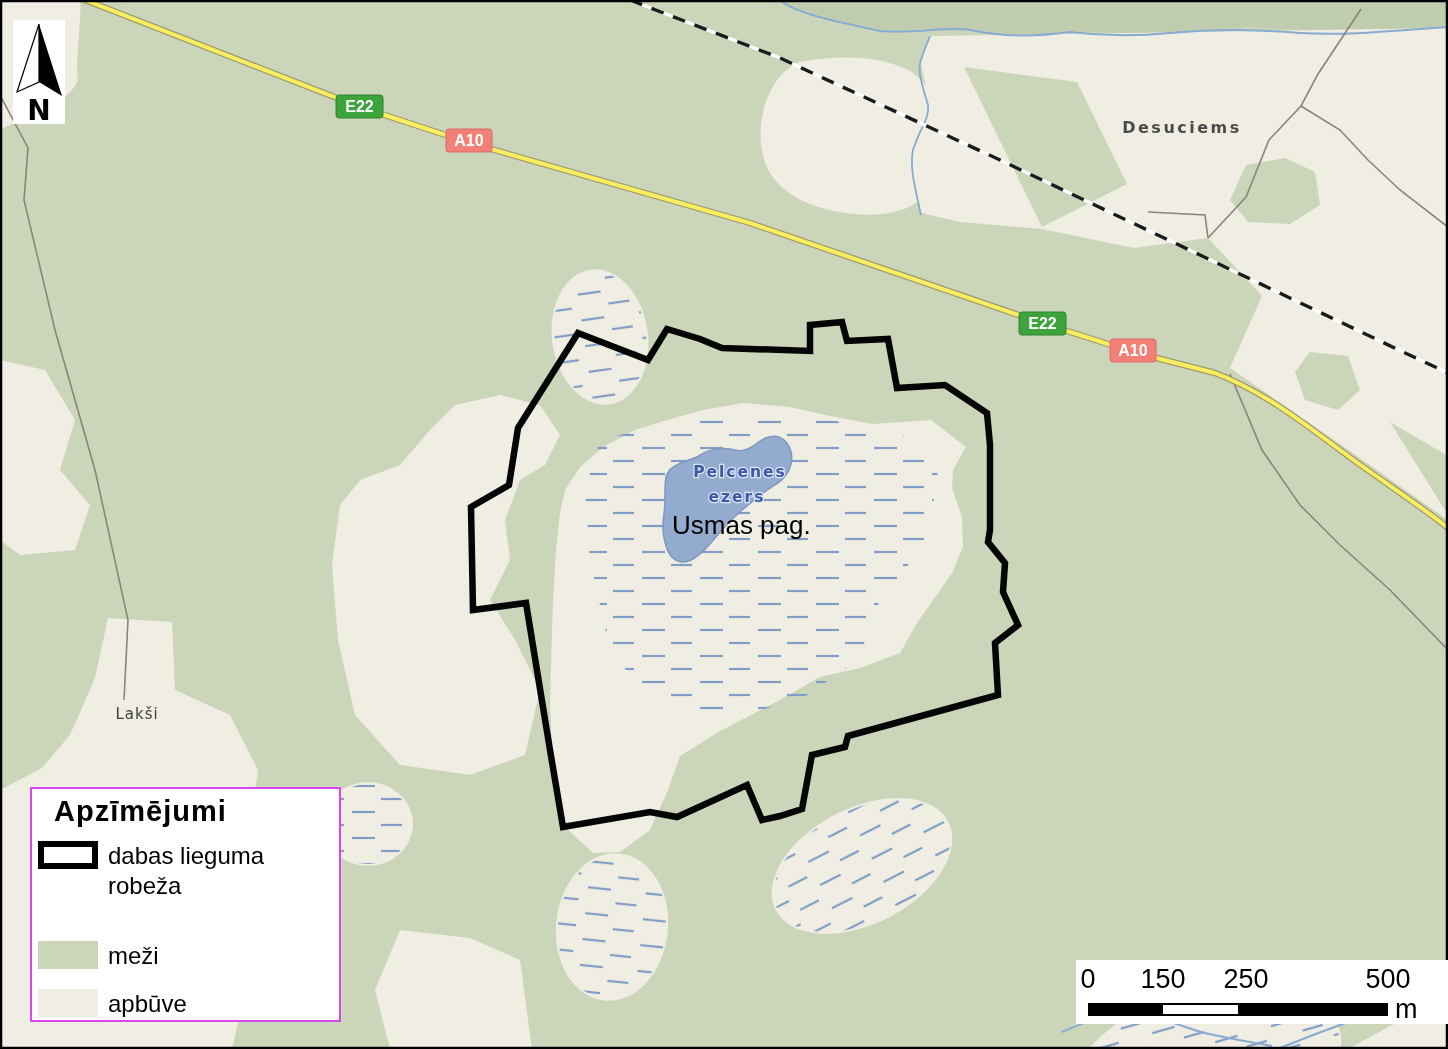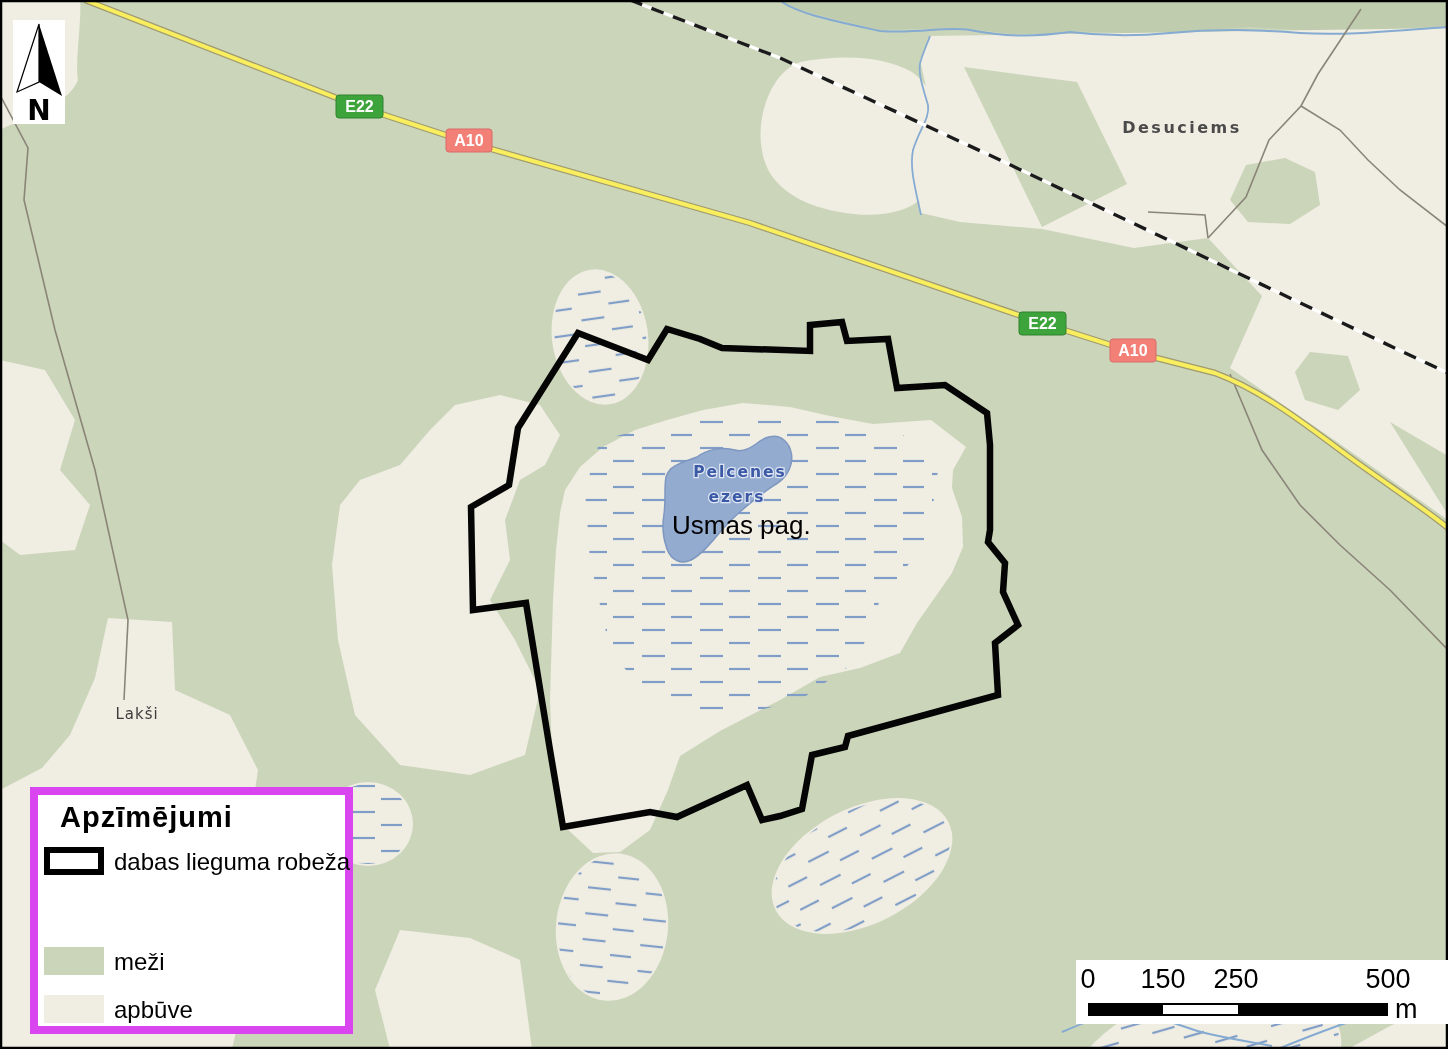--- a/index.html
+++ b/index.html
@@ -6,24 +6,24 @@
   #stage{position:relative;width:1448px;height:1049px;overflow:hidden;
          font-family:"Liberation Sans",sans-serif;background:#cbd5ba;}
   #stage svg.mapsvg{position:absolute;left:0;top:0;}
   .maplabel{font-family:"DejaVu Sans",sans-serif;}
   
   #north{position:absolute;left:13px;top:20px;width:52px;height:104px;background:#ffffff;}
   #north .nletter{position:absolute;left:0;top:74px;width:52px;text-align:center;
       font-family:"DejaVu Sans",sans-serif;font-weight:bold;font-size:28px;color:#000;}
   
   #legend{position:absolute;left:30px;top:787px;width:307px;height:231px;
-      background:#ffffff;border:8px solid #d946ef;}
+      background:#ffffff;border:2px solid #d946ef;}
   #legend .ltitle{position:absolute;left:22px;top:6px;font-size:29px;font-weight:bold;
       letter-spacing:1px;color:#000;}
-  .lrow{position:absolute;left:0;width:100%;height:32px;padding-left:47px;}
+  .lrow{position:absolute;left:0;width:100%;height:32px;}
   .lswatch{position:absolute;left:6px;top:0;width:60px;height:28px;box-sizing:border-box;}
   .sw-boundary{border:6px solid #000;background:#fff;}
   .llabel{position:absolute;left:76px;top:0;height:30px;line-height:30px;font-size:24px;color:#000;}
   
   #scalebar{position:absolute;left:1076px;top:960px;width:372px;height:64px;background:#ffffff;}
   #scalebar .tick{position:absolute;top:4px;font-size:27px;color:#000;transform:translateX(-50%);}
   #scalebar .bar{position:absolute;left:12px;top:43px;width:300px;height:13px;background:#000;}
   #scalebar .barwhite{position:absolute;left:75px;top:2px;width:75px;height:9px;background:#fff;}
   #scalebar .unit{position:absolute;left:319px;top:34px;font-size:27px;color:#000;}
 </style>
@@ -165,21 +165,21 @@
     <svg class="lswatch" width="60" height="30">
       <rect width="60" height="30" fill="#f0ede2"></rect>
     </svg>
     <div class="llabel">apbūve</div>
   </div>
 </div>
 
 <div id="scalebar">
   <span class="tick" style="left:12px;">0</span>
   <span class="tick" style="left:87px;">150</span>
-  <span class="tick" style="left:160px;">250</span>
+  <span class="tick" style="left:170px;">250</span>
   <span class="tick" style="left:312px;text-align:center;">500</span>
   <div class="bar">
     <div class="barwhite"></div>
   </div>
   <span class="unit">m</span>
 </div>
 
 </div>
 
 </body></html>

